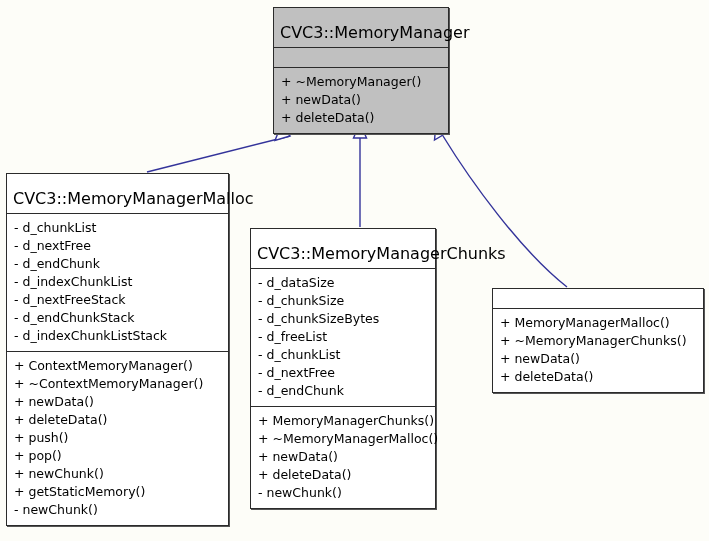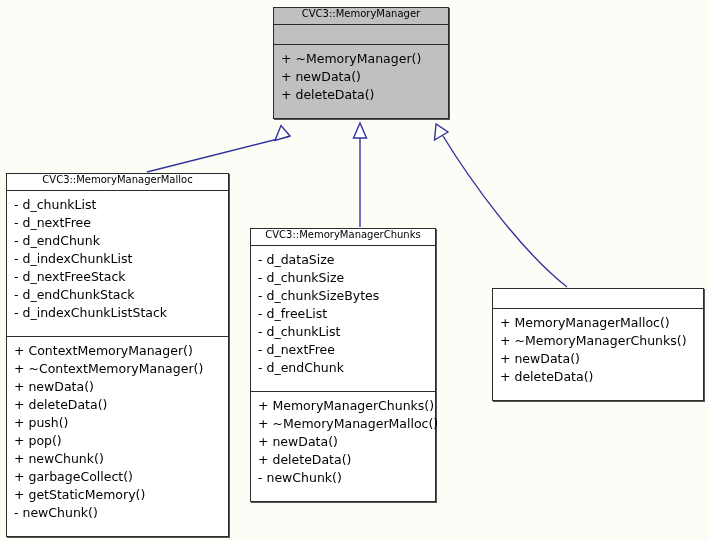--- a/index.html
+++ b/index.html
@@ -30,33 +30,33 @@
     background: #ffffff;
     box-shadow: 1px 1px 0 0 #555555;
   }
   .uml-class.root {
     background: #c0c0c0;
     box-shadow: 1px 1px 0 0 #555555;
   }
   .uml-title {
     box-sizing: border-box;
     text-align: center;
-    font-size: 10px;
+    font-size: 16px;
     color: #000000;
-    padding: 0 6px 5px 6px;
+    padding: 16px 6px 5px 6px;
     border-bottom: 1px solid #2b2b2b;
     white-space: nowrap;
     line-height: 1.1;
   }
   .uml-class.root .uml-title {
     border-bottom: 1px solid #2b2b2b;
   }
   .uml-section {
     box-sizing: border-box;
-    padding: 5px 7px 14px 7px;
+    padding: 5px 7px 6px 7px;
     border-bottom: 1px solid #2b2b2b;
   }
   .uml-section.last {
     border-bottom: none;
   }
   .uml-section.empty {
     height: 20px;
     padding: 0;
   }
   .uml-member {
@@ -117,21 +117,20 @@
       <div class="uml-member">- d_indexChunkListStack</div>
     </div>
     <div class="uml-section last">
       <div class="uml-member">+ ContextMemoryManager()</div>
       <div class="uml-member">+ ~ContextMemoryManager()</div>
       <div class="uml-member">+ newData()</div>
       <div class="uml-member">+ deleteData()</div>
       <div class="uml-member">+ push()</div>
       <div class="uml-member">+ pop()</div>
       <div class="uml-member">+ newChunk()</div>
-      <div class="uml-member">+ garbageCollect()</div>
       <div class="uml-member">+ getStaticMemory()</div>
       <div class="uml-member">- newChunk()</div>
     </div>
   </div>
 
   <div class="uml-class" id="class-memorymanagerchunks">
     <div class="uml-title">CVC3::MemoryManagerChunks</div>
     <div class="uml-section">
       <div class="uml-member">- d_dataSize</div>
       <div class="uml-member">- d_chunkSize</div>

